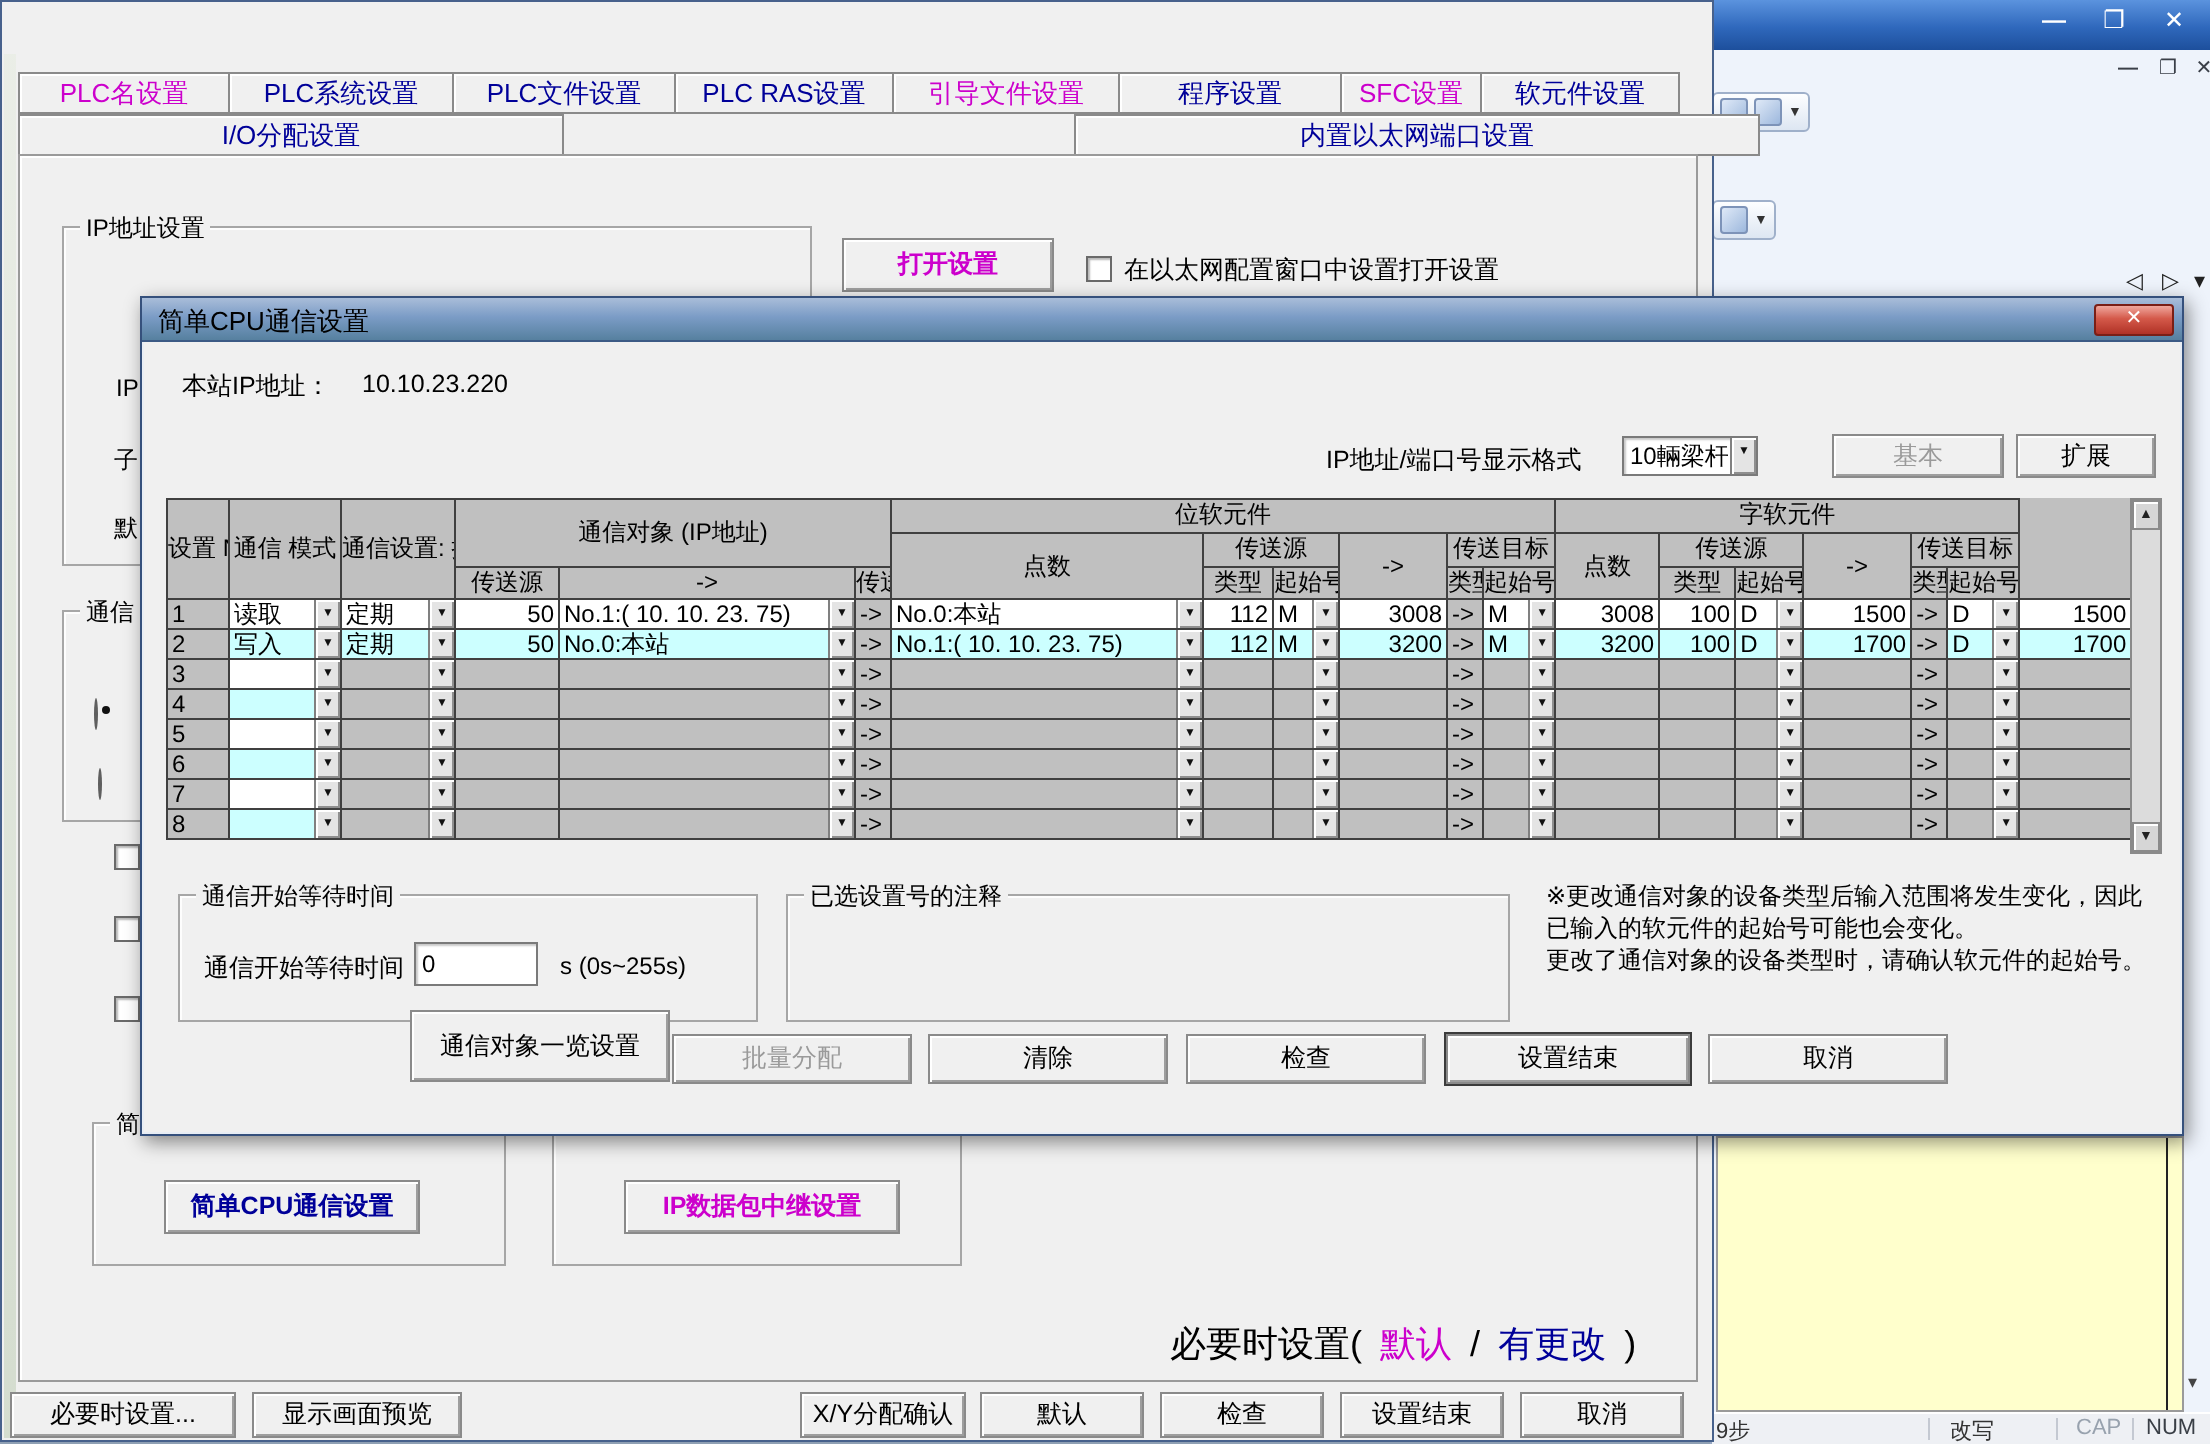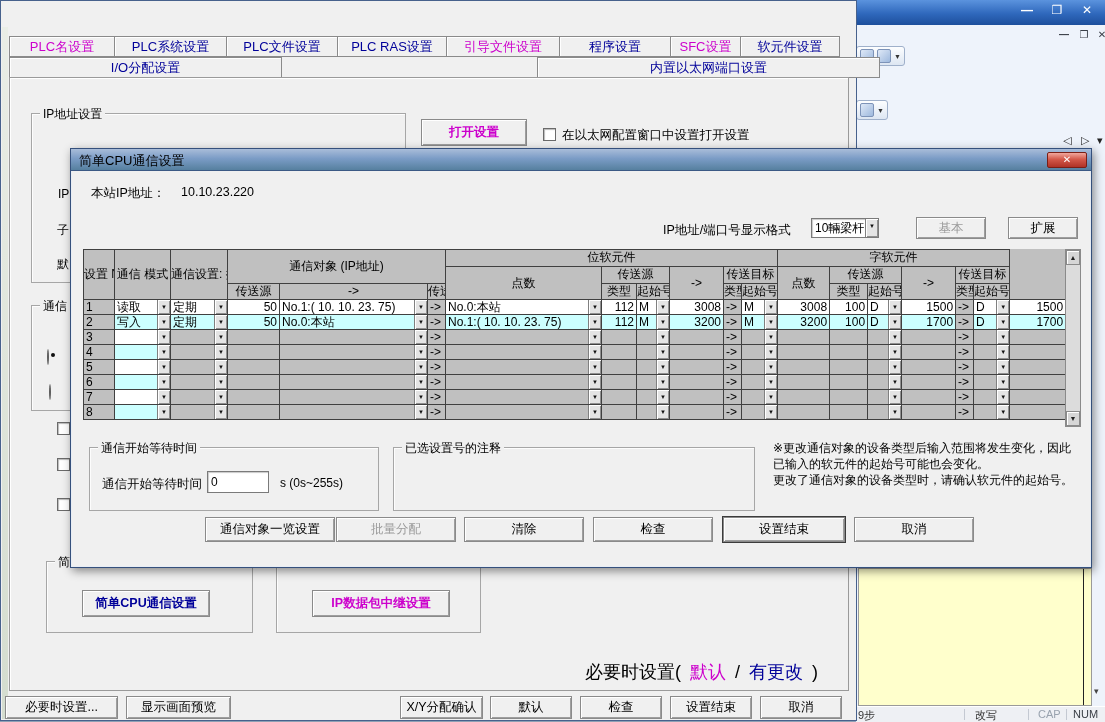--- a/index.html
+++ b/index.html
@@ -169,21 +169,21 @@
     </div>
 
     <span class="abs" style="left:20px;top:36px;font-size:12.5px;">本站IP地址：</span>
     <span class="abs" style="left:110px;top:36px;font-size:12.5px;">10.10.23.220</span>
 
     <span class="abs" style="left:592px;top:73px;font-size:12.5px;">IP地址/端口号显示格式</span>
     <div class="abs combo" style="left:740px;top:69px;width:68px;height:20px;">
       <span>10輛梁杆</span>
       <span class="ddbtn">▼</span>
     </div>
-    <button class="abs btn disabled" style="left:845px;top:68px;width:70px;height:22px;">基本</button>
+    <button class="abs btn disabled" style="left:845px;top:68px;width:86px;height:22px;">基本</button>
     <button class="abs btn" style="left:937px;top:68px;width:70px;height:22px;">扩展</button>
 
     <table class="tbl abs" style="left:12px;top:100px;">
       <colgroup>
         <col style="width:31px">
           <col style="width:56px">
           <col style="width:57px">
           <col style="width:52px">
         <col style="width:148px">
           <col style="width:18px">
@@ -423,20 +423,20 @@
     </div>
 
     <div class="abs grp" style="left:322px;top:298px;width:362px;height:64px;">
       <span class="grp-label">已选设置号的注释</span>
     </div>
 
     <div class="abs note" style="left:702px;top:292px;width:314px;">※更改通信对象的设备类型后输入范围将发生变化，因此
 已输入的软元件的起始号可能也会变化。
 更改了通信对象的设备类型时，请确认软元件的起始号。</div>
 
-    <button class="abs btn" style="left:134px;top:368px;width:130px;height:25px;">通信对象一览设置</button>
+    <button class="abs btn" style="left:134px;top:356px;width:130px;height:36px;">通信对象一览设置</button>
     <button class="abs btn disabled" style="left:265px;top:368px;width:120px;height:25px;">批量分配</button>
     <button class="abs btn" style="left:393px;top:368px;width:120px;height:25px;">清除</button>
     <button class="abs btn" style="left:522px;top:368px;width:120px;height:25px;">检查</button>
     <button class="abs btn default" style="left:652px;top:368px;width:122px;height:25px;">设置结束</button>
     <button class="abs btn" style="left:783px;top:368px;width:120px;height:25px;">取消</button>
   </div>
 </div>
 
 </body></html>

